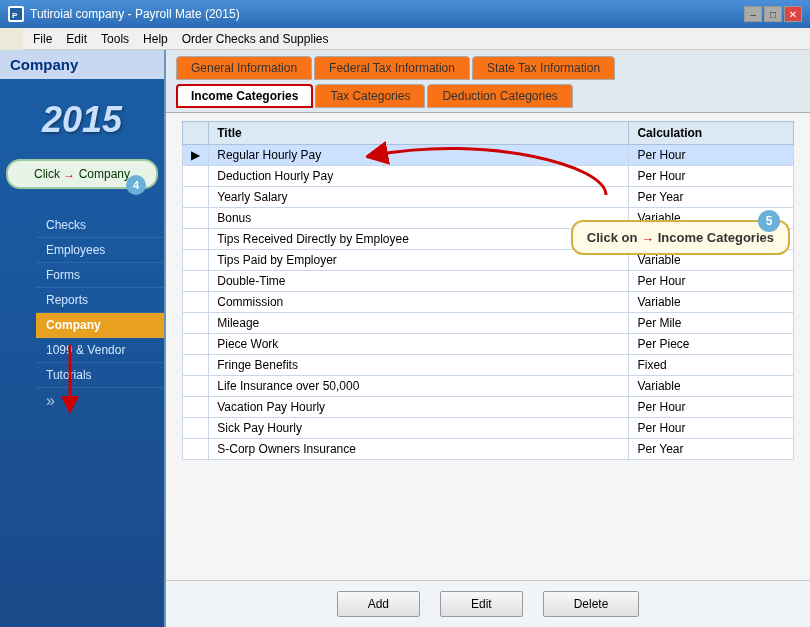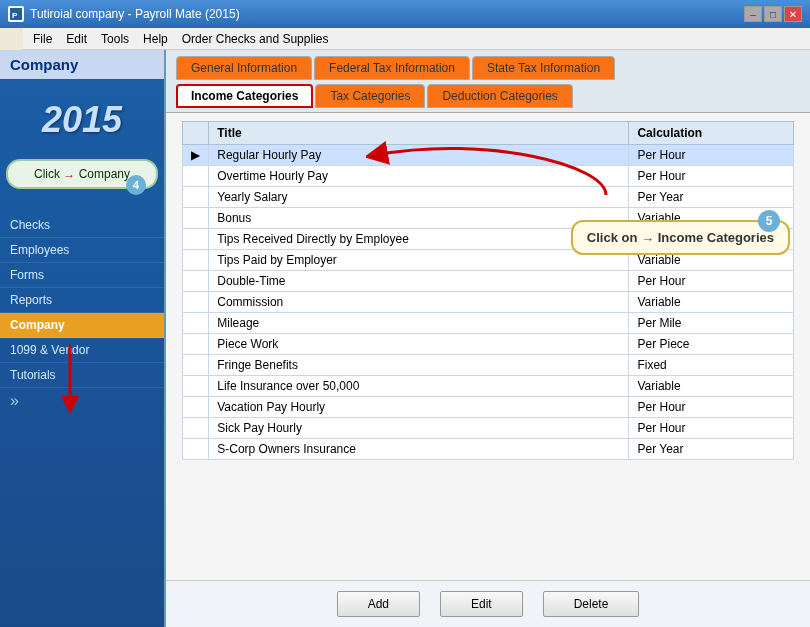--- a/index.html
+++ b/index.html
@@ -130,20 +130,21 @@
       display: flex;
       align-items: center;
       justify-content: center;
       font-weight: bold;
       font-size: 11px;
     }
 
     .sidebar-nav {
       margin-top: 16px;
       flex: 1;
+      padding-left: 36px;
     }
     .nav-item {
       padding: 5px 10px;
       color: #d0e8ff;
       cursor: pointer;
       font-size: 12px;
       border-bottom: 1px solid rgba(255,255,255,0.1);
     }
     .nav-item.active {
       background: #e8a020;
@@ -376,21 +377,21 @@
             </tr>
           </thead>
           <tbody id="table-body">
           <tr class="selected">
       <td>▶</td>
       <td>Regular Hourly Pay</td>
       <td>Per Hour</td>
     </tr>
               <tr>
       <td></td>
-      <td>Overtime Hourly Pay</td>
+      <td>Deduction Hourly Pay</td>
       <td>Per Hour</td>
     </tr>
               <tr>
       <td></td>
       <td>Yearly Salary</td>
       <td>Per Year</td>
     </tr>
               <tr>
       <td></td>
       <td>Bonus</td>

